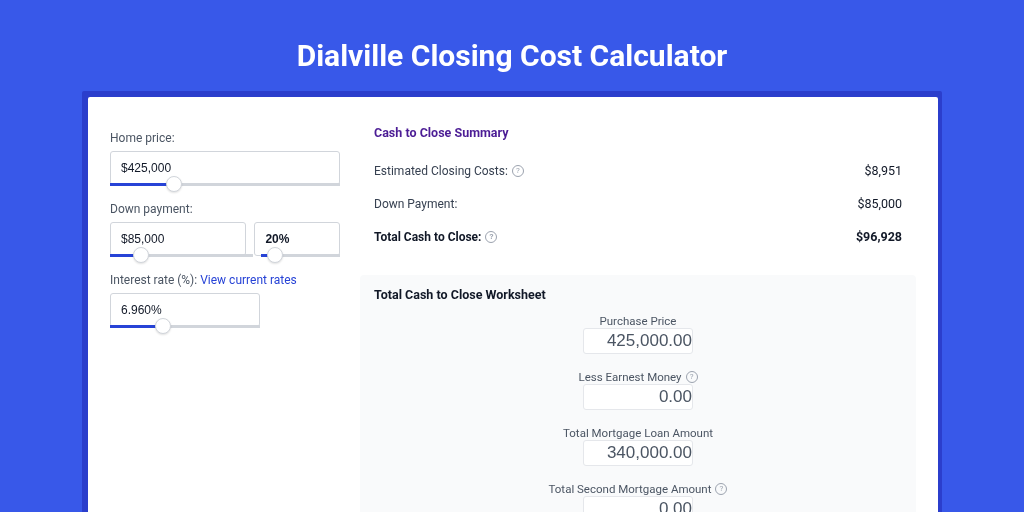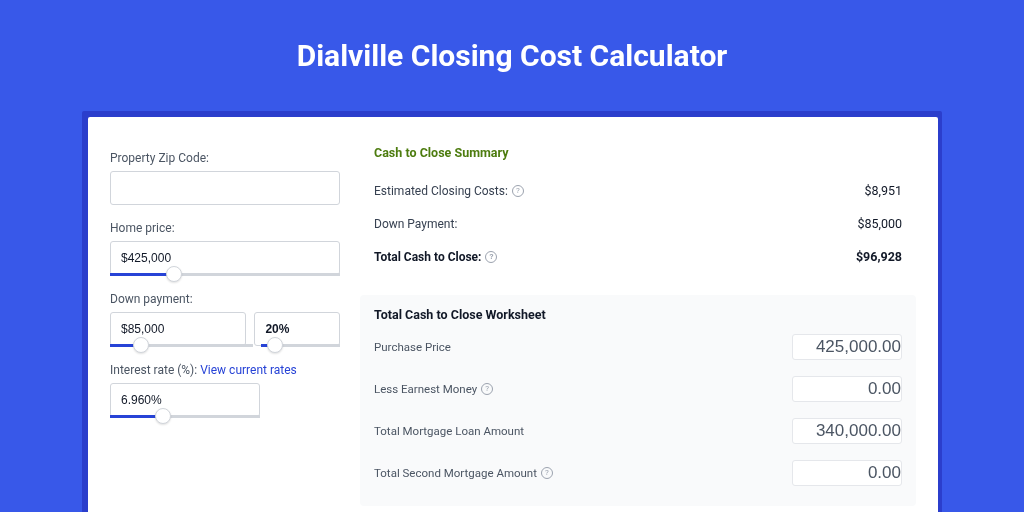--- a/index.html
+++ b/index.html
@@ -9,21 +9,21 @@
       background: #3858e9;
       font-family: -apple-system, BlinkMacSystemFont, 'Segoe UI', Roboto, Arial, sans-serif;
       overflow: hidden;
       position: relative;
     }
     .page-title {
       color: #fff;
       font-size: 30px;
       font-weight: 700;
       text-align: center;
-      padding: 38px 0 38px;
+      padding: 38px 0 18px;
     }
     .outer-card {
       background: #2b3ecc;
       width: 860px;
       margin: 0 auto;
       padding: 6px 0 0 6px;
       border-radius: 2px;
     }
     .inner-card {
       background: #fff;
@@ -101,21 +101,21 @@
     }
     .summary-card {
       background: #fff;
       border-radius: 4px;
       padding: 10px 14px 8px;
       margin-bottom: 14px;
     }
     .summary-title {
       font-size: 12.5px;
       font-weight: 700;
-      color: #4d7c0f;
+      color: #4c1d95;
       margin-bottom: 14px;
     }
     .row {
       display: flex;
       justify-content: space-between;
       align-items: flex-end;
       padding: 9px 0;
     }
     .row-label {
       font-size: 12px;
@@ -152,23 +152,24 @@
       padding: 12px 14px;
     }
     .worksheet-title {
       font-size: 12.5px;
       font-weight: 700;
       color: #111827;
       margin-bottom: 4px;
     }
     .ws-row {
       display: flex;
-      justify-content: space-between;
+      justify-content: flex-end;
       align-items: center;
       padding: 8px 0;
+      flex-direction: column;
     }
     .ws-label {
       font-size: 11.5px;
       color: #4b5563;
       display: flex;
       align-items: center;
       gap: 4px;
     }
     .ws-input {
       width: 110px;
@@ -188,24 +189,20 @@
 </head>
 <body>
 
 <h1 class="page-title">Dialville Closing Cost Calculator</h1>
 
 <div class="outer-card">
   <div class="inner-card">
 
     <div class="left-panel">
 
-      <div class="form-group">
-        <label class="form-label">Property Zip Code:</label>
-        <input type="text" class="text-input" value="" style="">
-      </div>
 
       <div class="form-group">
         <label class="form-label">Home price:</label>
         <input type="text" class="text-input" value="$425,000" style="">
         <div class="slider-wrap">
           <div class="slider-track">
             <div class="slider-fill" style="width:28%"></div>
             <div class="slider-thumb" style="left:calc(28% - 8px)"></div>
           </div>
         </div>

